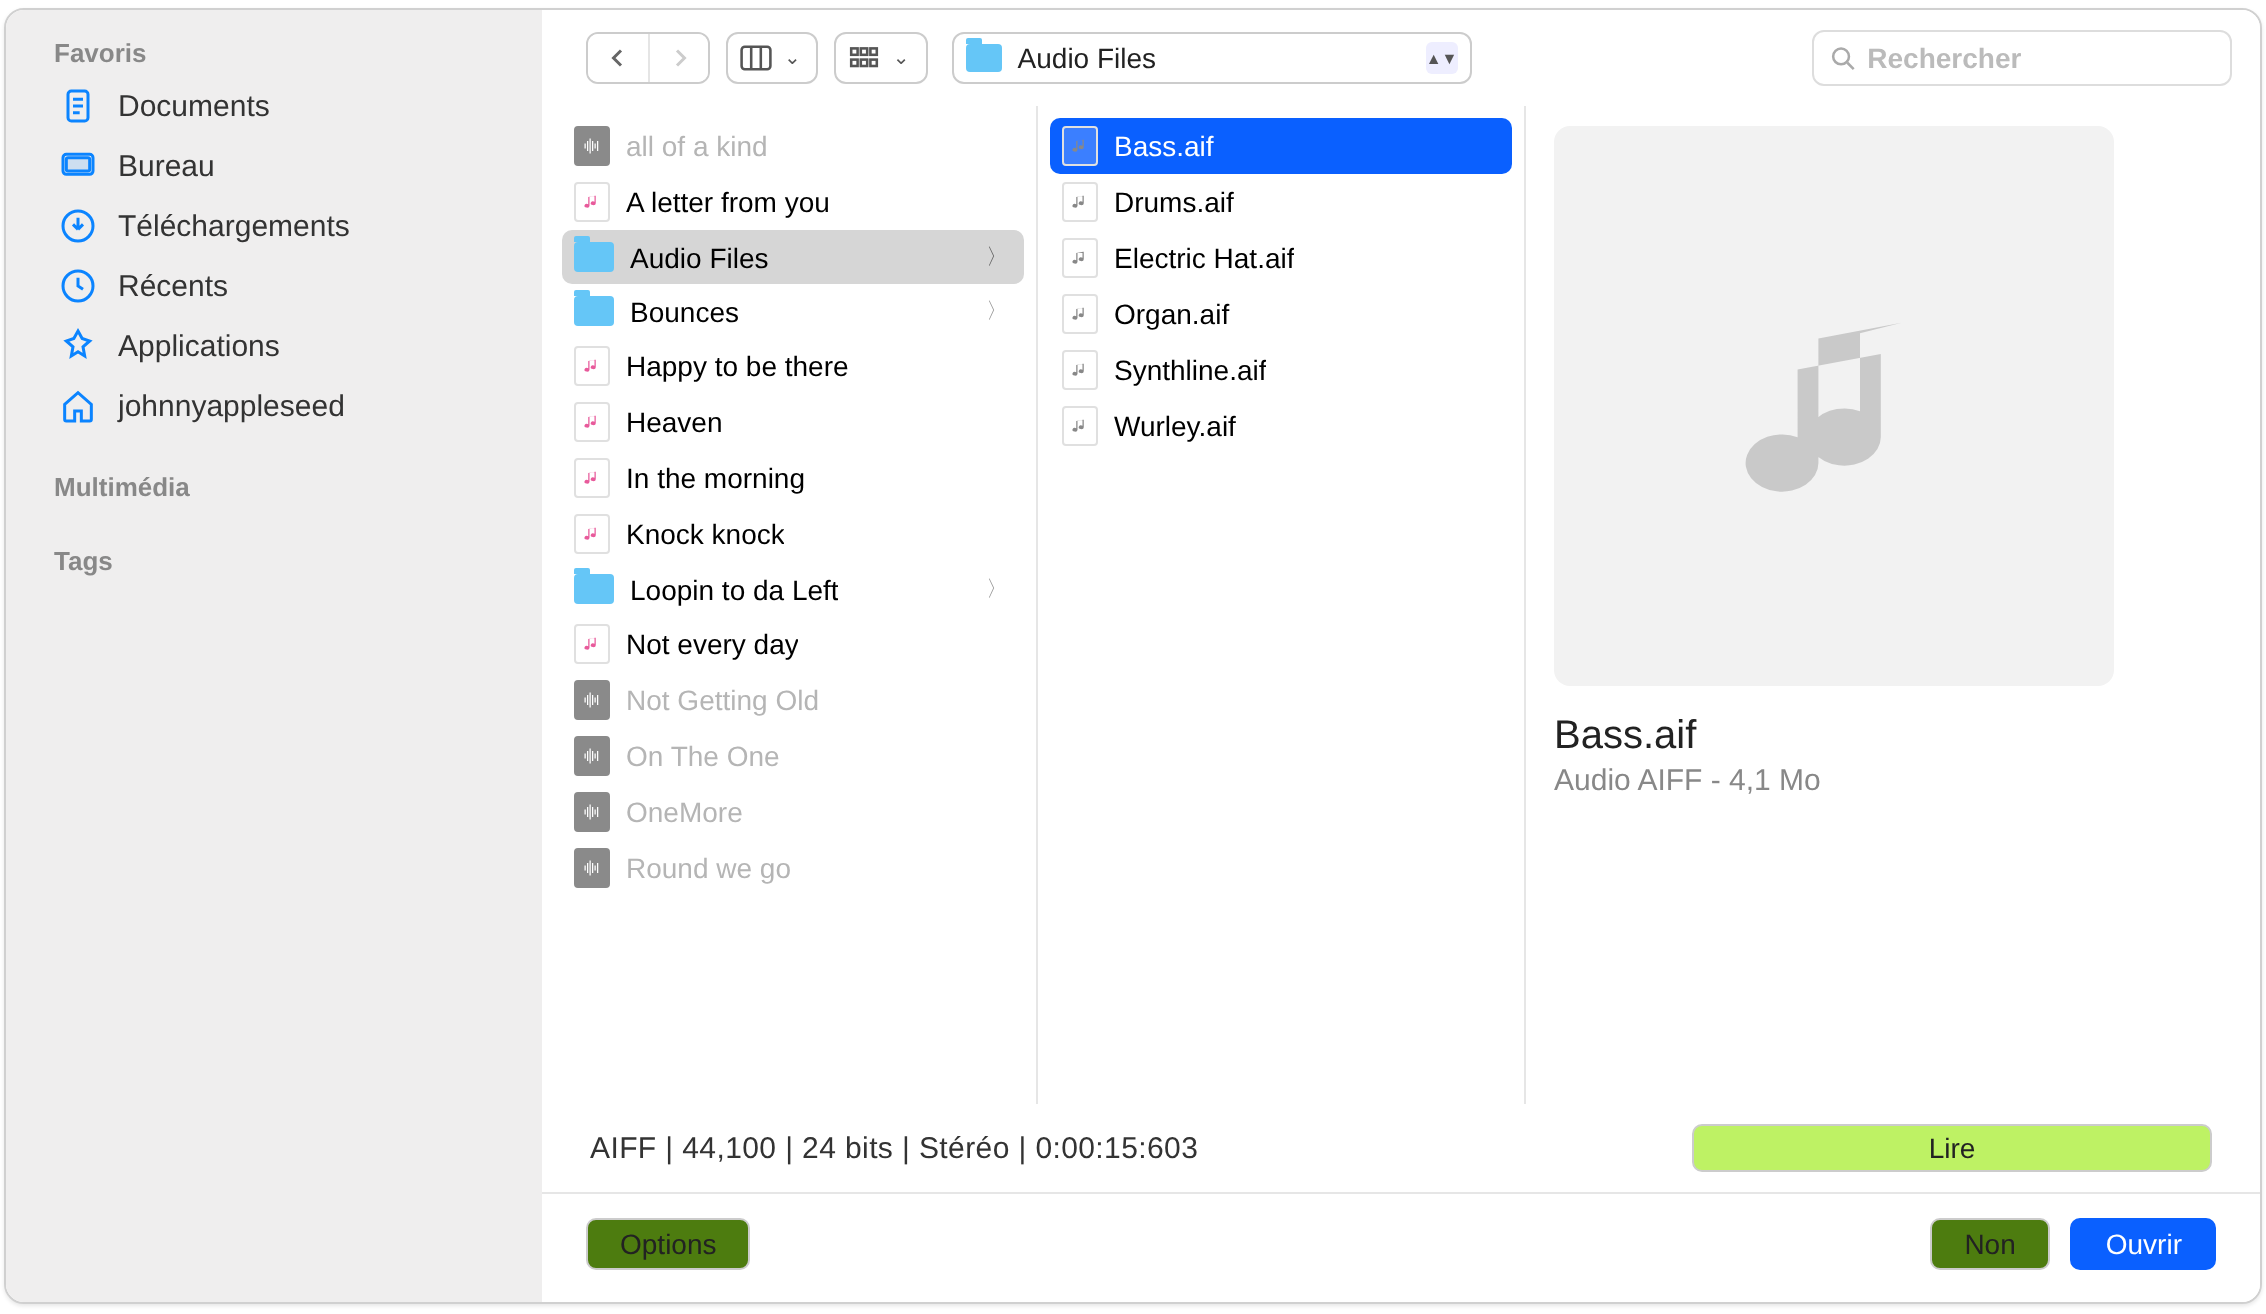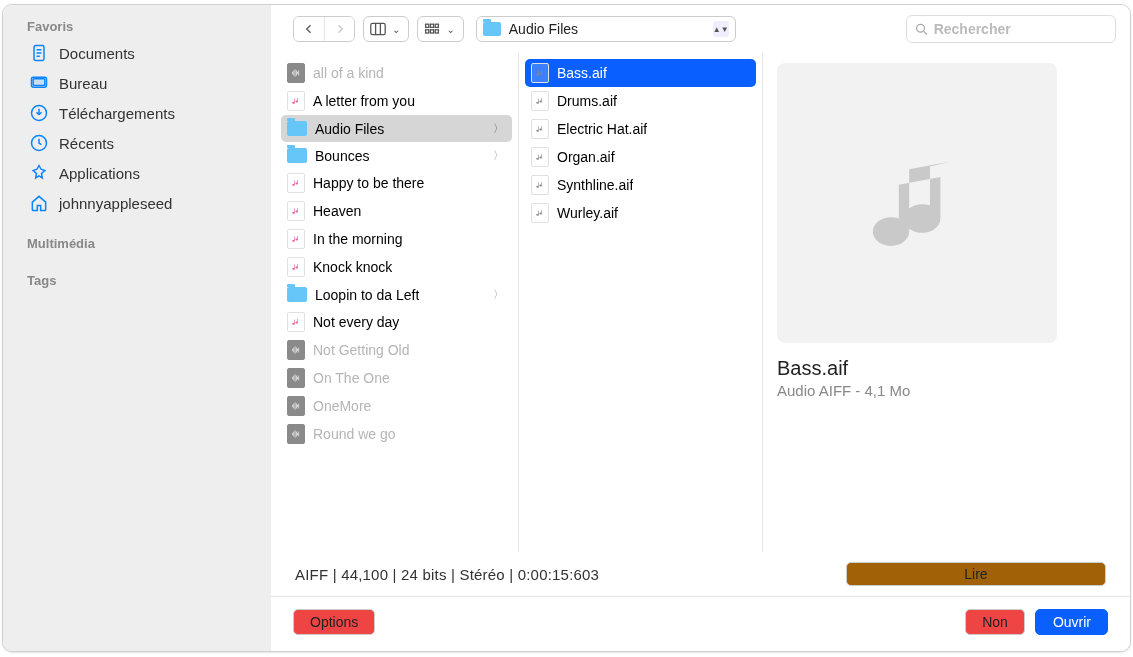--- a/index.html
+++ b/index.html
@@ -46,23 +46,23 @@
   .file-ic.proj{ background:#8a8a8a; border-color:#8a8a8a; color:#fff;}
   .folder-ic{ width:20px; height:15px; flex:0 0 20px; background:#65c6f7; border-radius:2px; position:relative; margin:2px 0;}
   .folder-ic::before{content:"";position:absolute;top:-3px;left:0;width:8px;height:3px;background:#65c6f7;border-radius:1px 1px 0 0;}
   .preview { flex:1; padding:10px 18px 10px 14px; display:flex; flex-direction:column;}
   .preview-thumb { width: 280px; height: 280px; background:#f2f2f2; border-radius:8px; display:flex; align-items:center; justify-content:center; align-self:flex-start;}
   .preview-thumb svg{ width:130px; height:130px; color:#c9c9c9;}
   .preview-name{ font-size:20px; color:#222; margin-top:14px;}
   .preview-meta{ font-size:15px; color:#888; margin-top:2px;}
   .info-bar{ padding:10px 24px; display:flex; align-items:center; gap:18px; border-top:0;}
   .info-text{ font-size:15px; color:#333; letter-spacing:0.2px;}
-  .play-btn{ margin-left:auto; width:260px; height:24px; border:1px solid #ccc; border-radius:5px; background:#a16207; font-size:14px; color:#222; display:flex; align-items:center; justify-content:center;}
+  .play-btn{ margin-left:auto; width:260px; height:24px; border:1px solid #ccc; border-radius:5px; background:#bef264; font-size:14px; color:#222; display:flex; align-items:center; justify-content:center;}
   .bottom-bar{ border-top:1px solid #e6e6e6; padding:12px 22px 16px 22px; display:flex; align-items:center; gap:10px;}
-  .btn{ height:26px; padding:0 16px; border:1px solid #ccc; border-radius:5px; background:#ef4444; font-size:14px; color:#222; display:flex; align-items:center; justify-content:center; cursor:default;}
+  .btn{ height:26px; padding:0 16px; border:1px solid #ccc; border-radius:5px; background:#4d7c0f; font-size:14px; color:#222; display:flex; align-items:center; justify-content:center; cursor:default;}
   .btn.primary{ background:#0a60ff; border-color:#0a60ff; color:#fff; font-weight:500;padding-left:17px;}
   .bottom-bar .spacer{flex:1;}
 </style>
 </head>
 <body>
 
 <div class="window">
   <div class="top">
 
     <div class="sidebar">

